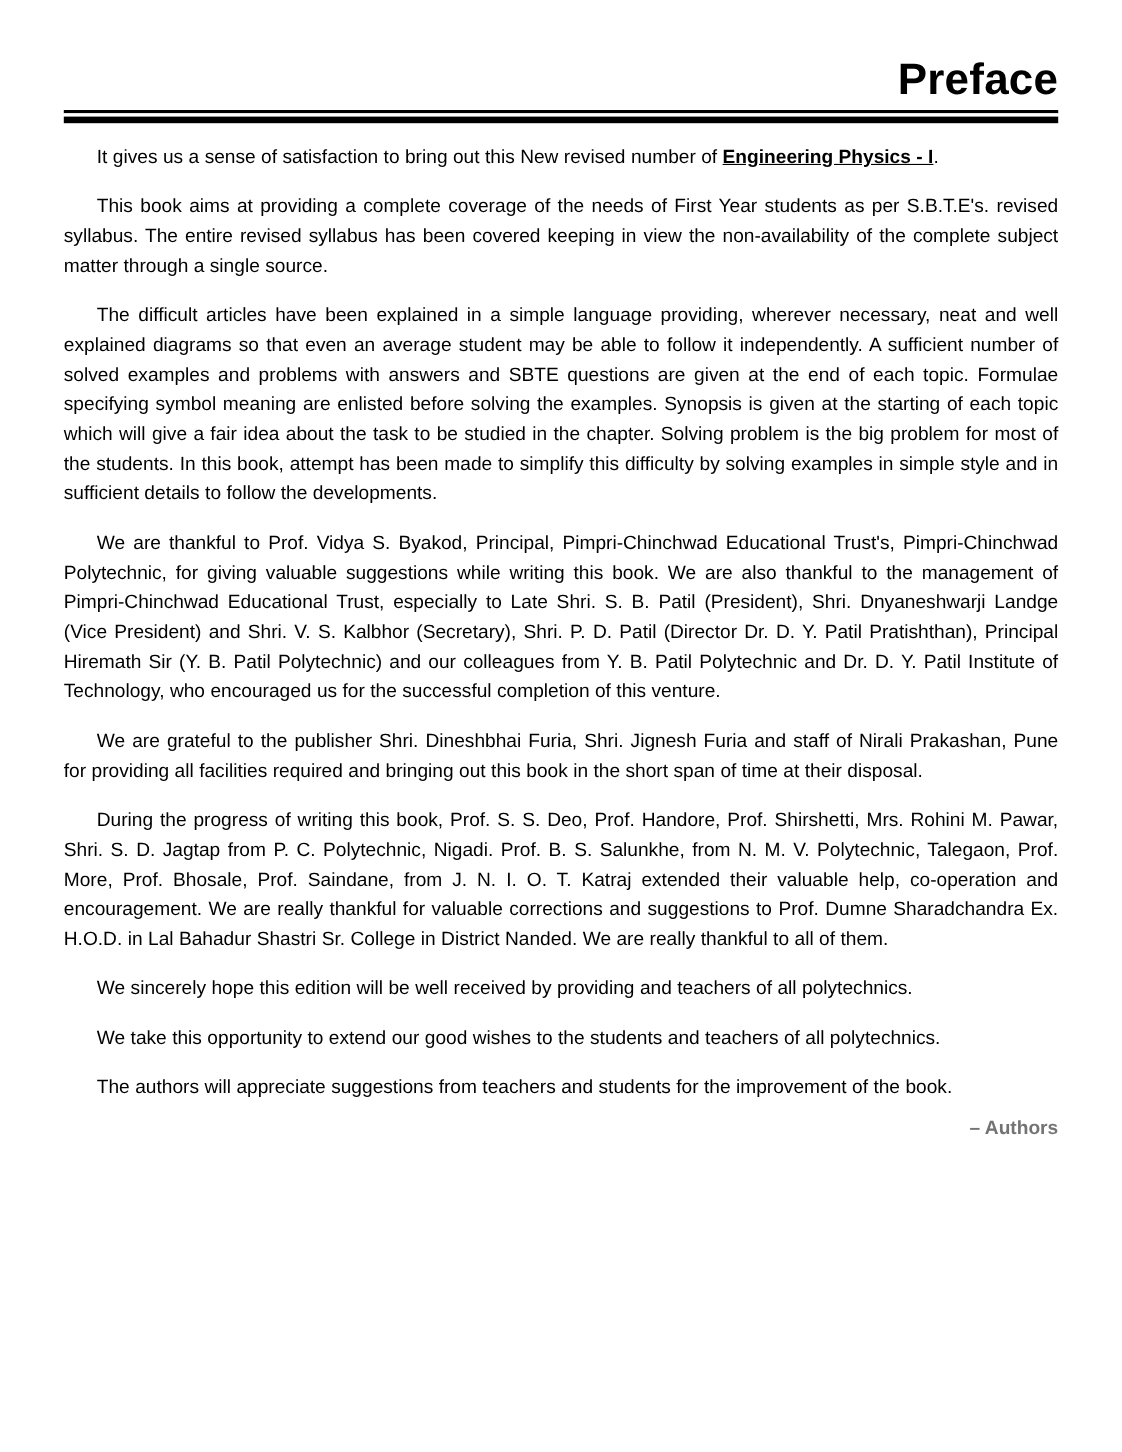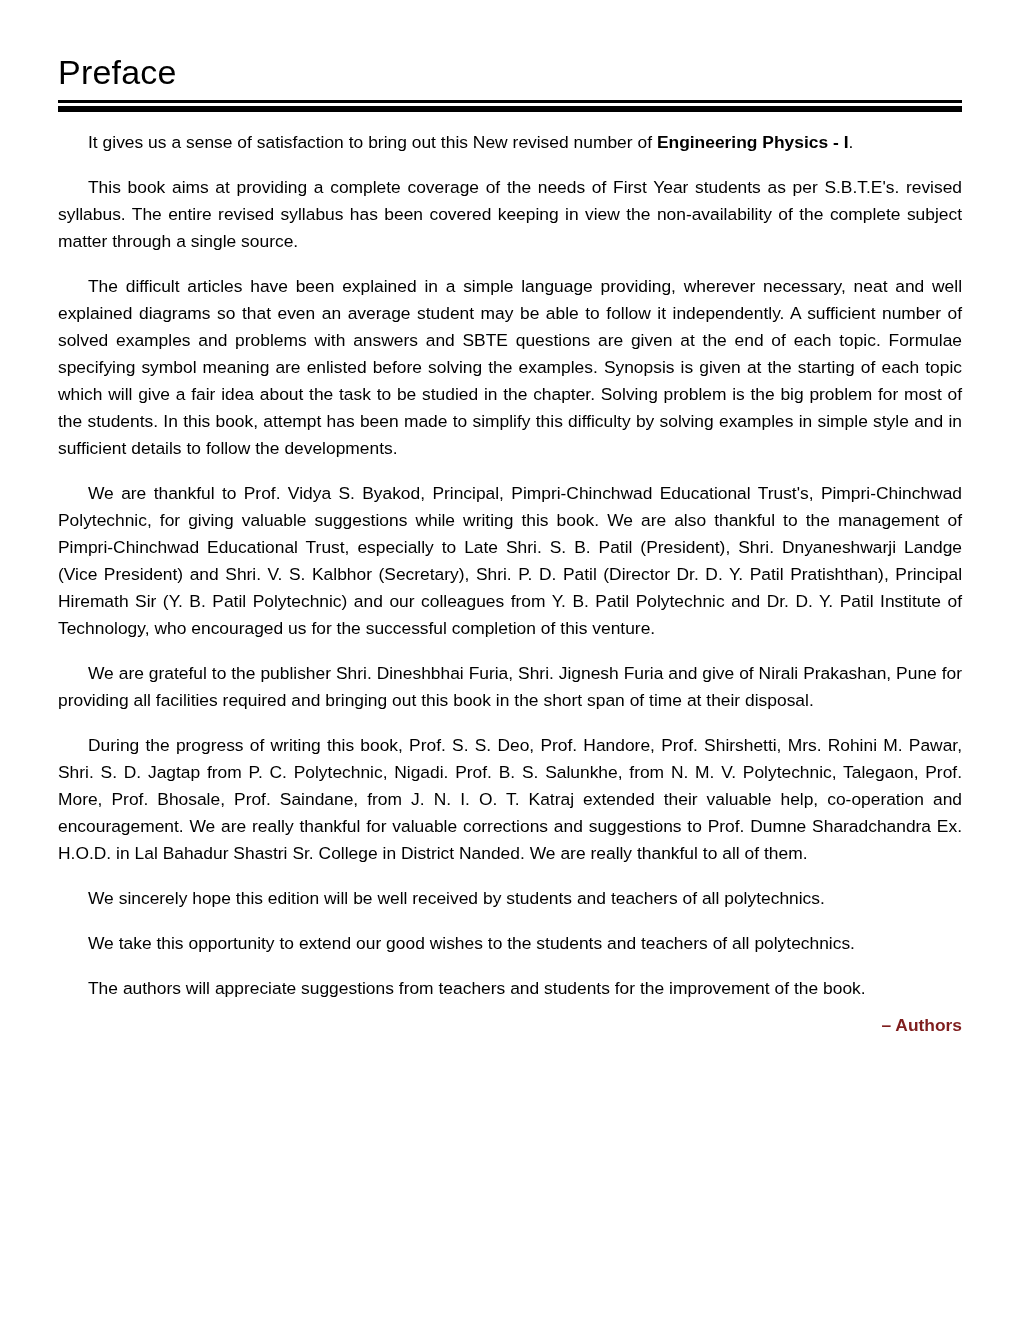--- a/index.html
+++ b/index.html
@@ -24,24 +24,24 @@
     width: 904px; 
   }
 
   
   .title-block {
     padding-top: 52px;
   }
 
   .doc-title {
     font-family: "Liberation Sans", sans-serif;
-    font-weight: normal;
-    font-size: 34px;
+    font-weight: bold;
+    font-size: 40px;
     line-height: 40px;
-    text-align: left;
+    text-align: right;
     color: #000000;
     letter-spacing: 0.2px;
     margin: 0;
   }
 
   
   .title-rule {
     margin-top: 8px;
     width: 100%;
   }
@@ -78,33 +78,34 @@
     word-spacing: 0.1px;
     -webkit-font-smoothing: antialiased;
   }
 
   p.para:last-of-type {
     margin-bottom: 0;
   }
 
   p.para .bold {
     font-weight: bold;
+    text-decoration: underline;
   }
 
   
   p.para.no-justify {
     text-align: left;
   }
 
   .signature {
     font-family: "Liberation Sans", sans-serif;
     font-size: 17.4px;
     line-height: 27px;
     font-weight: bold;
-    color: #7f1d1d;
+    color: #737373;
     text-align: right;
     margin-top: 10px;
   }
 </style>
 </head>
 <body>
 
 <div class="page">
   <div class="page-inner">
 
@@ -115,23 +116,23 @@
         <div class="rule-gap"></div>
         <div class="rule-thick"></div>
       </div>
     </div>
 
     <div class="body-block" id="body-block">
         <p class="para no-justify"><span>It gives us a sense of satisfaction to bring out this New revised number of </span><span class="bold">Engineering Physics - I</span><span>.</span></p>
         <p class="para"><span>This book aims at providing a complete coverage of the needs of First Year students as per S.B.T.E's. revised syllabus. The entire revised syllabus has been covered keeping in view the non-availability of the complete subject matter through a single source.</span></p>
         <p class="para"><span>The difficult articles have been explained in a simple language providing, wherever necessary, neat and well explained diagrams so that even an average student may be able to follow it independently. A sufficient number of solved examples and problems with answers and SBTE questions are given at the end of each topic. Formulae specifying symbol meaning are enlisted before solving the examples. Synopsis is given at the starting of each topic which will give a fair idea about the task to be studied in the chapter. Solving problem is the big problem for most of the students. In this book, attempt has been made to simplify this difficulty by solving examples in simple style and in sufficient details to follow the developments.</span></p>
         <p class="para"><span>We are thankful to Prof. Vidya S. Byakod, Principal, Pimpri-Chinchwad Educational Trust's, Pimpri-Chinchwad Polytechnic, for giving valuable suggestions while writing this book. We are also thankful to the management of Pimpri-Chinchwad Educational Trust, especially to Late Shri. S. B. Patil (President), Shri. Dnyaneshwarji Landge (Vice President) and Shri. V. S. Kalbhor (Secretary), Shri. P. D. Patil (Director Dr. D. Y. Patil Pratishthan), Principal Hiremath Sir (Y. B. Patil Polytechnic) and our colleagues from Y. B. Patil Polytechnic and Dr. D. Y. Patil Institute of Technology, who encouraged us for the successful completion of this venture.</span></p>
-        <p class="para"><span>We are grateful to the publisher Shri. Dineshbhai Furia, Shri. Jignesh Furia and give of Nirali Prakashan, Pune for providing all facilities required and bringing out this book in the short span of time at their disposal.</span></p>
+        <p class="para"><span>We are grateful to the publisher Shri. Dineshbhai Furia, Shri. Jignesh Furia and staff of Nirali Prakashan, Pune for providing all facilities required and bringing out this book in the short span of time at their disposal.</span></p>
         <p class="para"><span>During the progress of writing this book, Prof. S. S. Deo, Prof. Handore, Prof. Shirshetti, Mrs. Rohini M. Pawar, Shri. S. D. Jagtap from P. C. Polytechnic, Nigadi. Prof. B. S. Salunkhe, from N. M. V. Polytechnic, Talegaon, Prof. More, Prof. Bhosale, Prof. Saindane, from J. N. I. O. T. Katraj extended their valuable help, co-operation and encouragement. We are really thankful for valuable corrections and suggestions to Prof. Dumne Sharadchandra Ex. H.O.D. in Lal Bahadur Shastri Sr. College in District Nanded. We are really thankful to all of them.</span></p>
-        <p class="para no-justify"><span>We sincerely hope this edition will be well received by students and teachers of all polytechnics.</span></p>
+        <p class="para no-justify"><span>We sincerely hope this edition will be well received by providing and teachers of all polytechnics.</span></p>
         <p class="para no-justify"><span>We take this opportunity to extend our good wishes to the students and teachers of all polytechnics.</span></p>
         <p class="para no-justify"><span>The authors will appreciate suggestions from teachers and students for the improvement of the book.</span></p>
       </div>
 
     <div class="signature">– Authors</div>
 
   </div>
 </div>
 
 </body></html>

